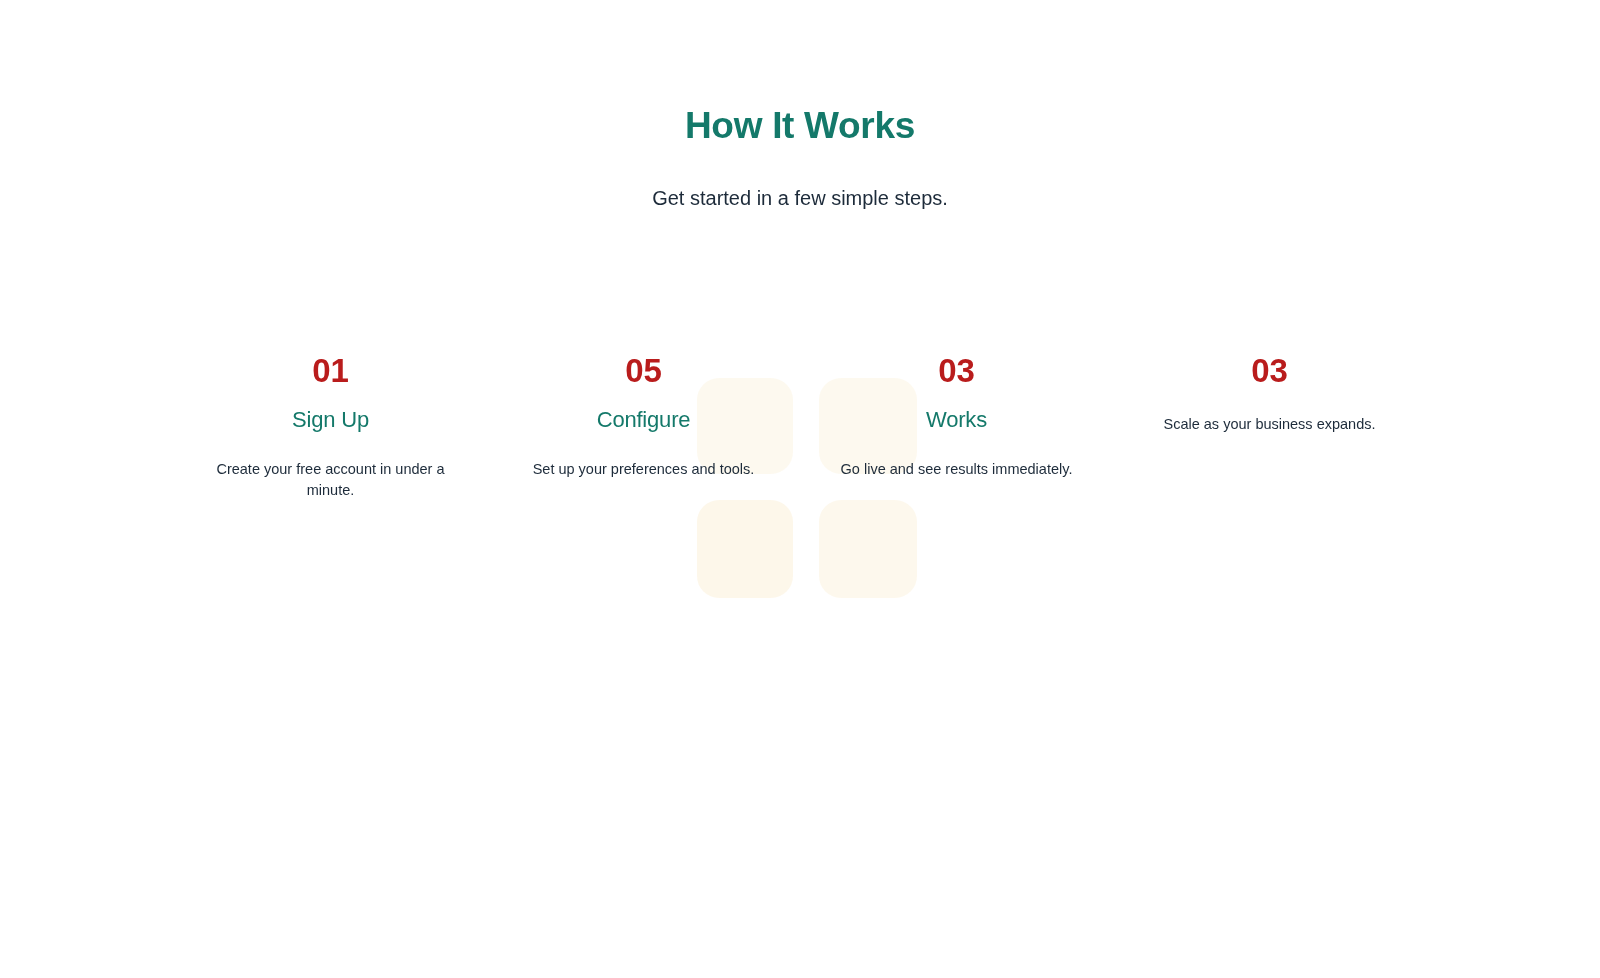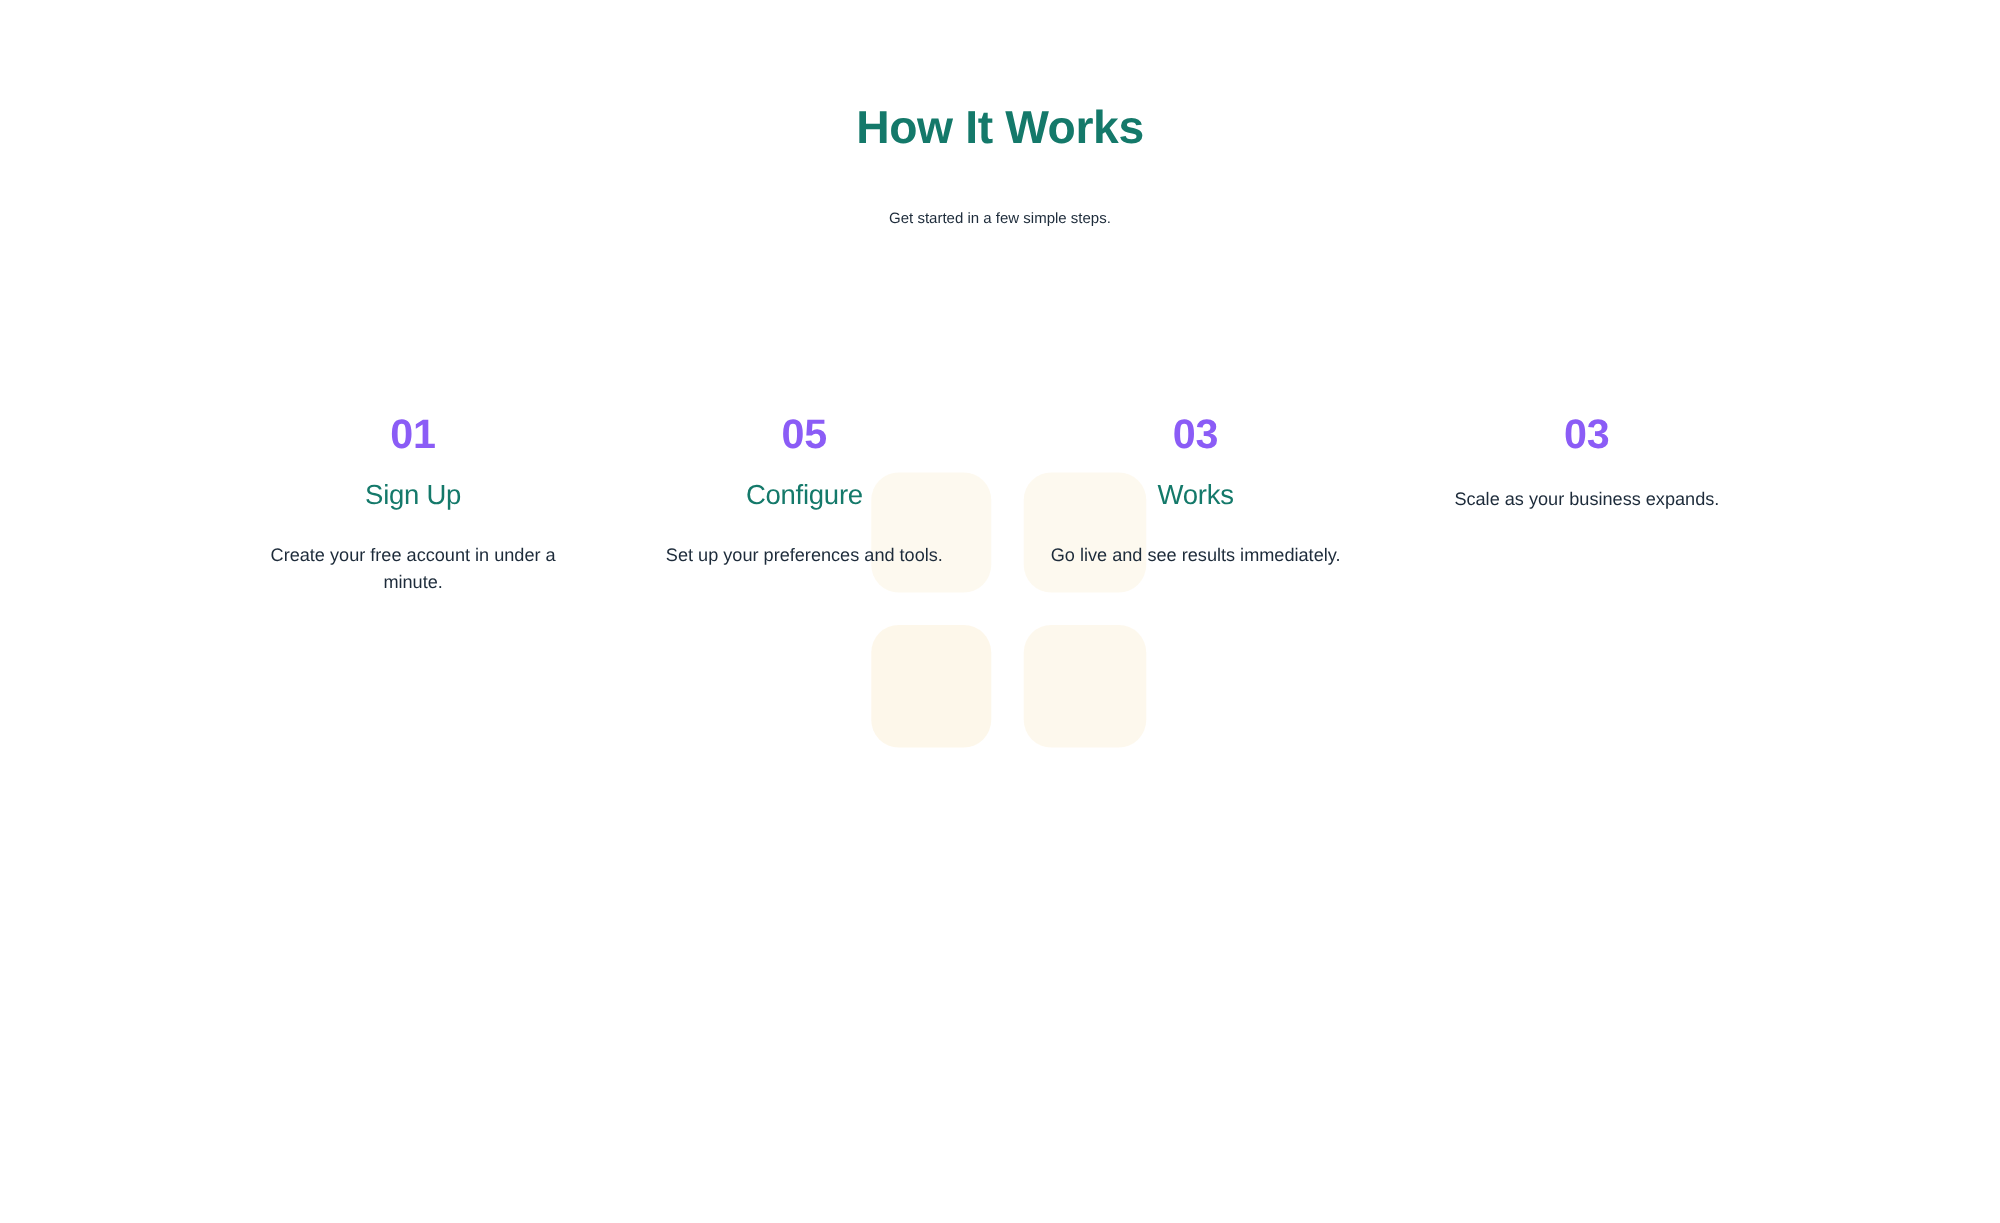--- a/index.html
+++ b/index.html
@@ -28,36 +28,36 @@
     opacity: 0.85;
   }
   .deco-a { left: 697px; top: 378px; width: 96px; height: 96px; }
   .deco-b { left: 819px; top: 378px; width: 98px; height: 96px; }
   .deco-c { left: 697px; top: 500px; width: 96px; height: 98px; background: #fdf6e6; }
   .deco-d { left: 819px; top: 500px; width: 98px; height: 98px; background: #fdf7ea; }
 
   .section {
     position: relative;
     z-index: 2;
-    padding-top: 80px;
+    padding-top: 104px;
   }
 
   .heading {
     text-align: center;
     font-size: 37px;
     line-height: 44px;
     font-weight: bold;
     color: #14796a;
     letter-spacing: -0.3px;
     margin: 0;
   }
 
   .subheading {
     text-align: center;
-    font-size: 12px;
+    font-size: 20px;
     line-height: 24px;
     color: #1d2b3a;
     margin: 38px 0 0 0;
     font-weight: normal;
   }
 
   .steps {
     display: flex;
     justify-content: center;
     align-items: flex-start;
@@ -69,21 +69,21 @@
     flex: 0 0 25%;
     max-width: 313px;
     text-align: center;
     padding: 0 18px;
   }
 
   .step-number {
     font-size: 33px;
     line-height: 36px;
     font-weight: bold;
-    color: #8b5cf6;
+    color: #b91c1c;
     letter-spacing: 0px;
   }
 
   .step-title {
     font-size: 22px;
     line-height: 28px;
     font-weight: normal;
     color: #14796a;
     margin-top: 17px;
     letter-spacing: -0.2px;

